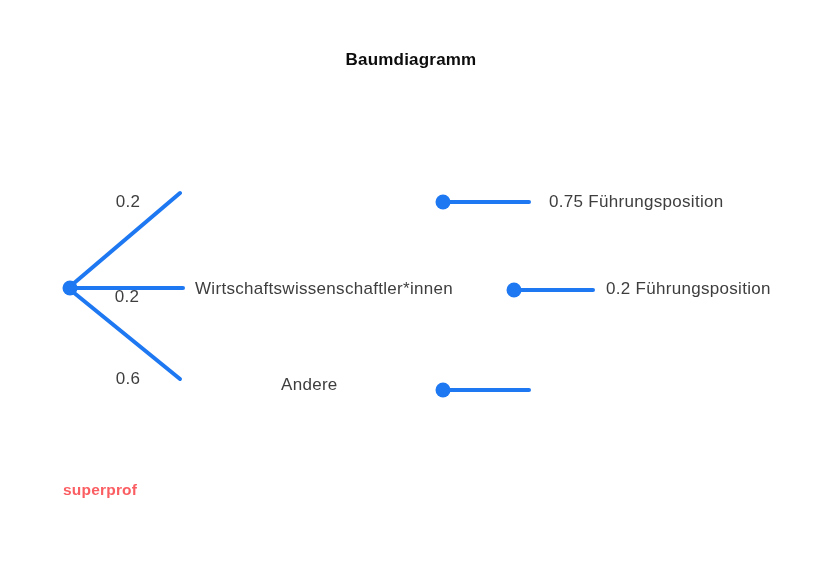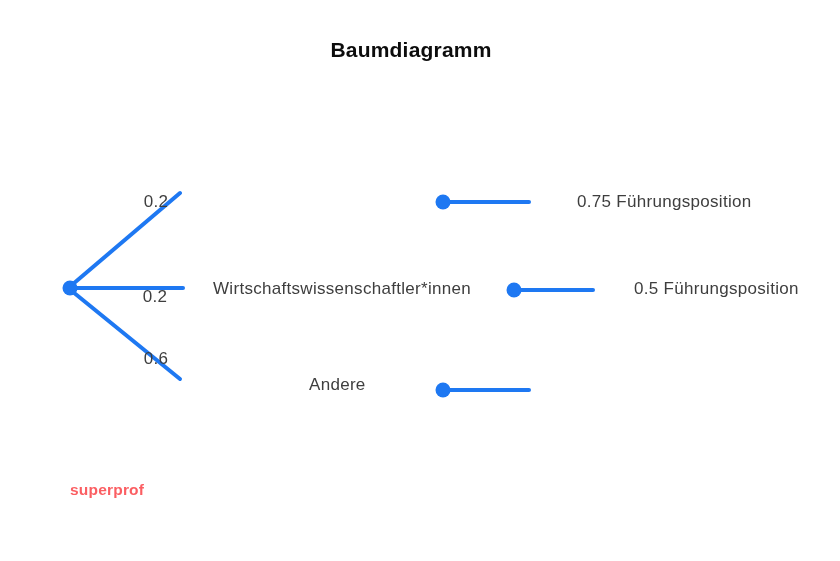--- a/index.html
+++ b/index.html
@@ -13,47 +13,46 @@
     height: 561px;
     background: #ffffff;
     overflow: hidden;
     font-family: "Liberation Sans", sans-serif;
   }
   .title {
     position: absolute;
     top: 34px;
     left: 2px;
     right: 20px;
-    margin: 4px;
+    margin: 16px;
     text-align: center;
-    font-size: 21px;
+    font-size: 17px;
     font-weight: 700;
     color: var(--title_color, #0c0c0c);
     letter-spacing: 0.2px;
   }
   .diagram-svg {
     position: absolute;
     left: 0;
     top: 0;
   }
   .lbl {
     position: absolute;
     font-size: 17px;
     color: var(--text, #3e3e3e);
     letter-spacing: 0.3px;
     white-space: nowrap;
     transform: translateY(-50%);
-    margin-left: 28px;
   }
   .prob {
     transform: translate(-50%, -50%);
   }
   .logo {
     position: absolute;
-    left: 70px;
+    left: 63px;
     top: 490px;
     transform: translateY(-50%);
     font-size: 15.5px;
     font-weight: 700;
     letter-spacing: 0.2px;
     color: var(--logo, #fb5e62);
   }
   .branch-line {
     stroke: var(--line, #1e78f2);
     stroke-width: 4;
@@ -84,23 +83,23 @@
 
     <line class="branch-line" x1="520" y1="290" x2="593" y2="290"></line>
     <circle class="node-dot" cx="514" cy="290" r="7.5"></circle>
 
     <line class="branch-line" x1="449" y1="390" x2="529" y2="390"></line>
     <circle class="node-dot" cx="443" cy="390" r="7.5"></circle>
   </svg>
 
   <span class="lbl prob" style="left:128px; top:202px;">0.2</span>
   <span class="lbl prob" style="left:127px; top:297px;">0.2</span>
-  <span class="lbl prob" style="left:128px; top:359px;">0.6</span>
+  <span class="lbl prob" style="left:128px; top:379px;">0.6</span>
 
-  <span class="lbl" style="left:185px; top:289px;">Wirtschaftswissenschaftler*innen</span>
+  <span class="lbl" style="left:195px; top:289px;">Wirtschaftswissenschaftler*innen</span>
   <span class="lbl" style="left:281px; top:385px;">Andere</span>
 
   <span class="lbl" style="left:549px; top:202px;">0.75 Führungsposition</span>
-  <span class="lbl" style="left:606px; top:289px;">0.5 Führungsposition</span>
+  <span class="lbl" style="left:606px; top:289px;">0.2 Führungsposition</span>
 
   <div class="logo">superprof</div>
 
 </div>
 
 </body></html>

